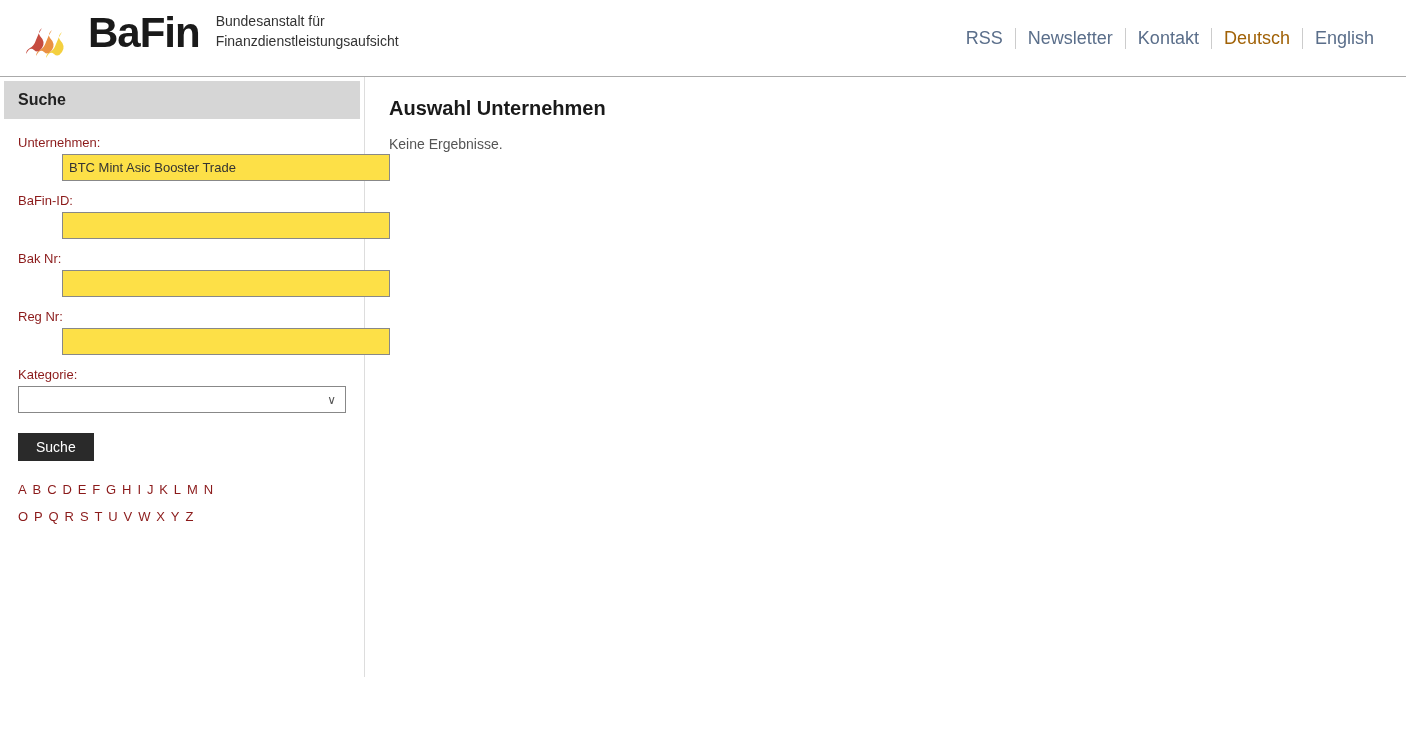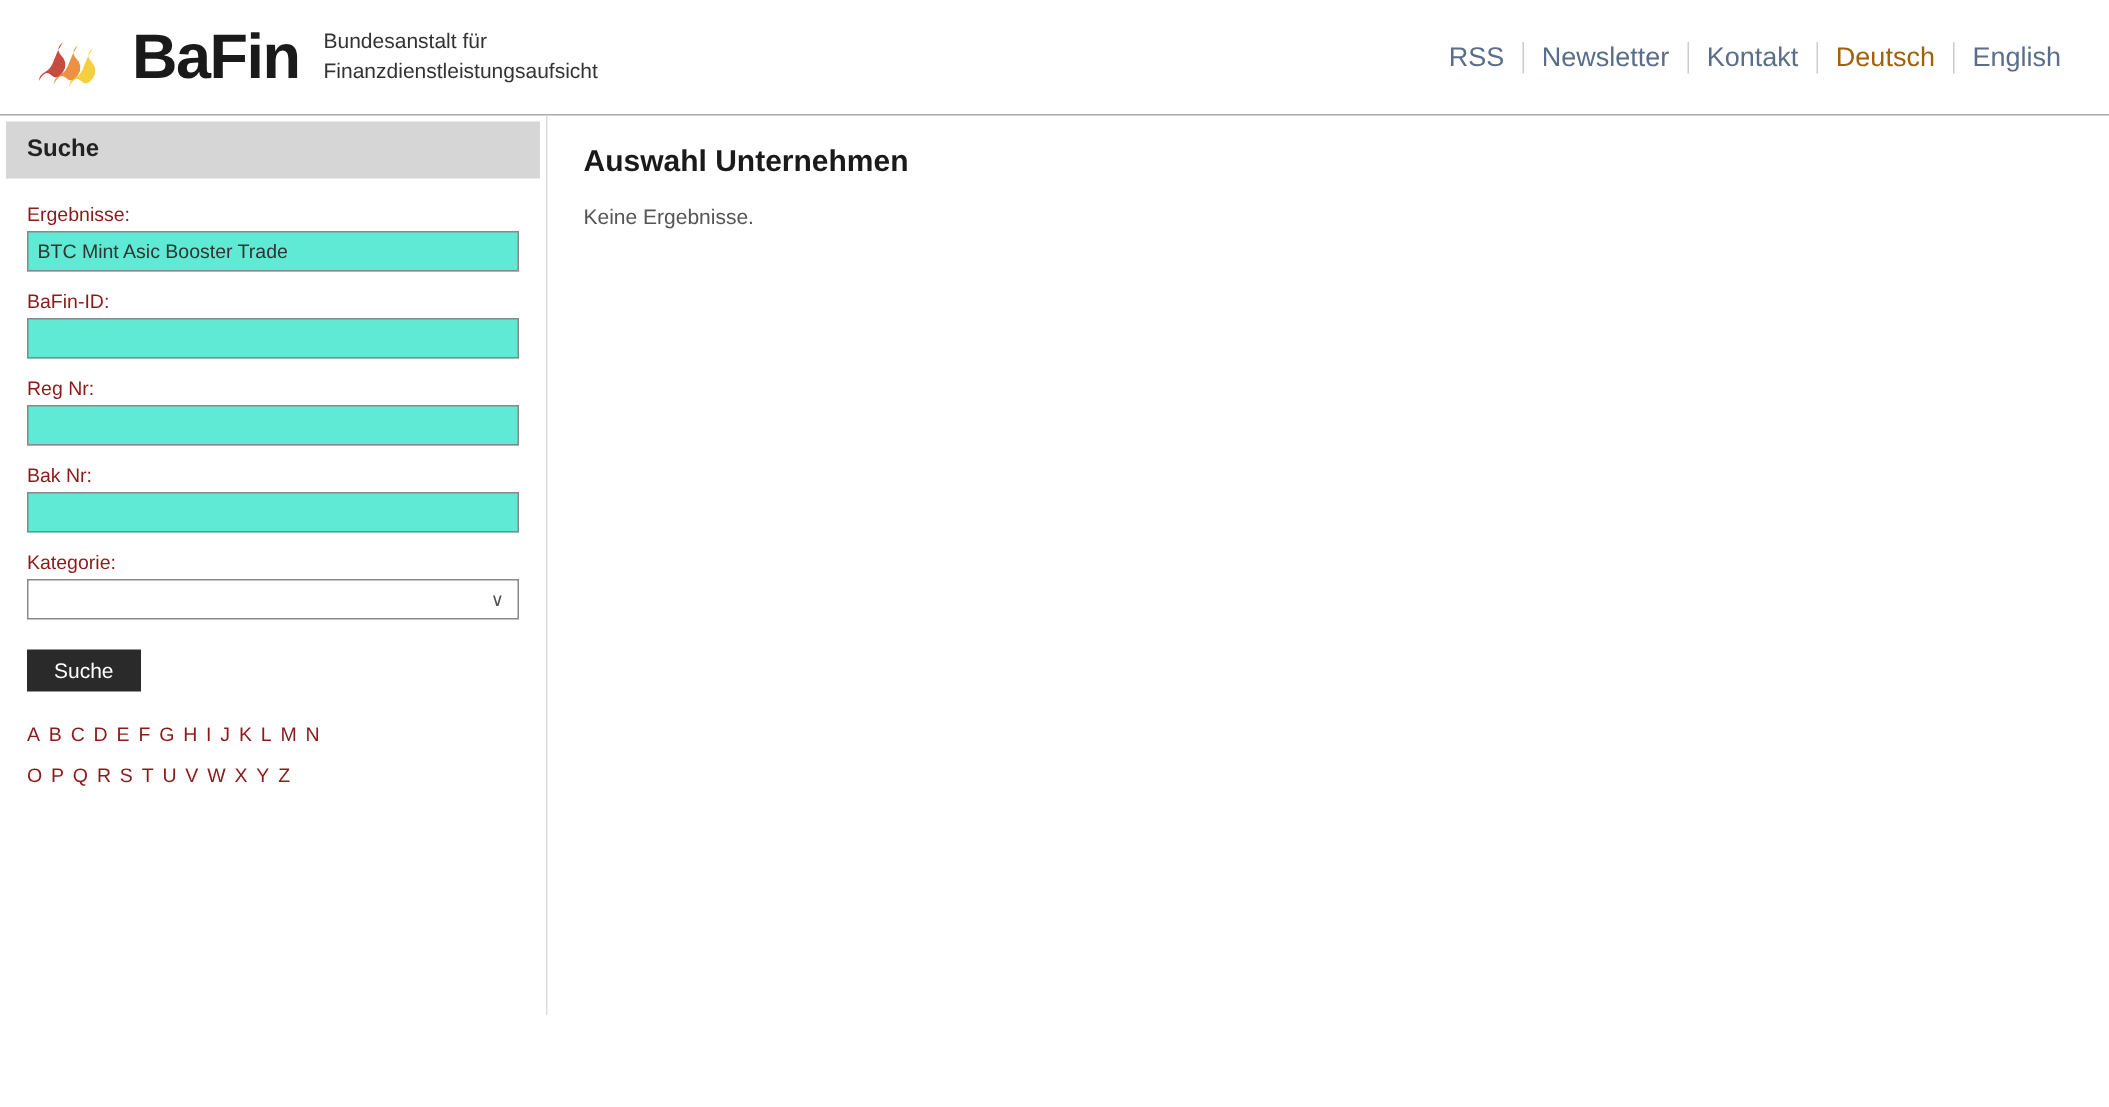--- a/index.html
+++ b/index.html
@@ -16,21 +16,20 @@
     
     .header {
       display: flex;
       align-items: center;
       justify-content: space-between;
       padding: 12px 20px 12px 20px;
       background: #fff;
     }
     .header-logo {
       display: flex;
-      align-items: center;
       gap: 16px;
     }
     .logo-icon {
       width: 52px;
       height: 52px;
     }
     .logo-text-bafin {
       font-size: 42px;
       font-weight: bold;
       color: #1a1a1a;
@@ -98,21 +97,22 @@
       color: #8b1a1a;
       font-size: 13px;
       margin-bottom: 4px;
     }
     .form-input {
       width: 100%;
       padding: 5px 6px;
       border: 1px solid #888;
       font-size: 13px;
       color: #333;
-      background: #5eead4;
+      background: #fde047;
+      margin-left: 44px;
     }
     .form-select {
       width: 100%;
       padding: 5px 6px;
       border: 1px solid #888;
       font-size: 13px;
       color: #333;
       background: #fff;
       appearance: none;
       -webkit-appearance: none;
@@ -206,33 +206,33 @@
 </header>
 
 <hr class="header-divider">
 
 <div class="main-layout">
 
   <aside class="sidebar">
     <div class="sidebar-title-bar">Suche</div>
     <div class="sidebar-form">
       <div class="form-group">
-        <label class="form-label">Ergebnisse:</label>
+        <label class="form-label">Unternehmen:</label>
         <input class="form-input" type="text" value="BTC Mint Asic Booster Trade" style="">
       </div>
       <div class="form-group">
         <label class="form-label">BaFin-ID:</label>
         <input class="form-input" type="text" style="">
       </div>
       <div class="form-group">
+        <label class="form-label">Bak Nr:</label>
+        <input class="form-input" type="text" style="">
+      </div>
+      <div class="form-group">
         <label class="form-label">Reg Nr:</label>
-        <input class="form-input" type="text" style="">
-      </div>
-      <div class="form-group">
-        <label class="form-label">Bak Nr:</label>
         <input class="form-input" type="text" style="">
       </div>
       <div class="form-group">
         <label class="form-label">Kategorie:</label>
         <div class="select-wrapper">
           <select class="form-select">
             <option value=""></option>
           </select>
         </div>
       </div>

